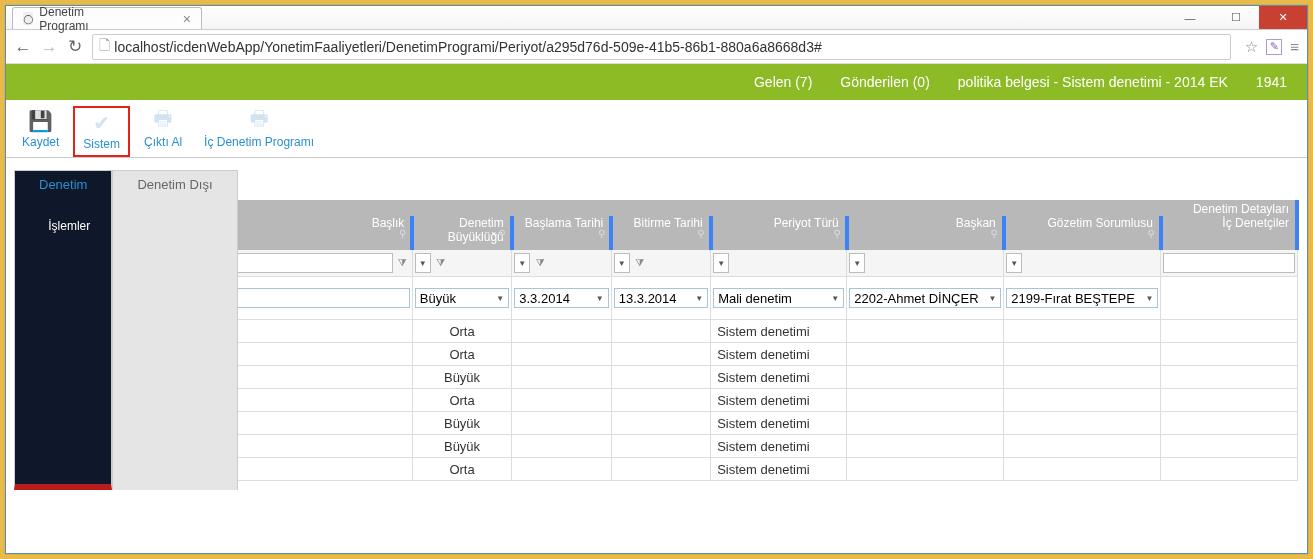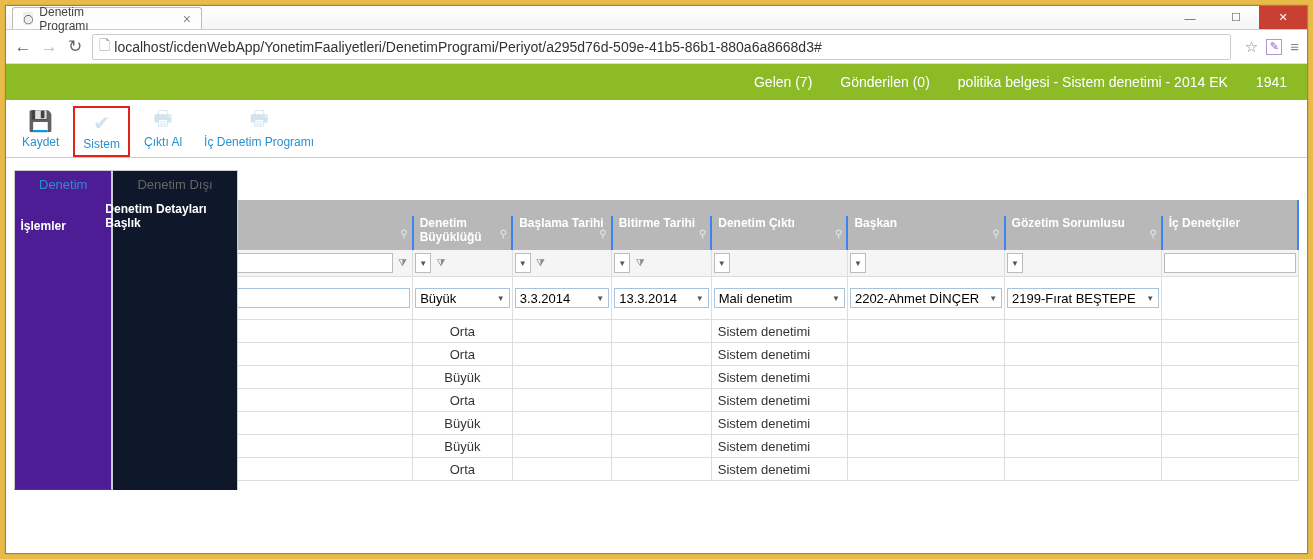--- a/index.html
+++ b/index.html
@@ -22,25 +22,25 @@
 .greenbar{height:36px;background:#8CBB26;display:flex;align-items:center;justify-content:flex-end;color:#fff;font-size:14px;gap:28px;padding-right:20px}
 .graybar{height:34px;background:#6b6b6b;display:flex;align-items:center;color:#eee;font-size:14px}
 .hamb{width:36px;display:flex;flex-direction:column;gap:3px;align-items:center;justify-content:center}
 .hamb span{width:18px;height:2px;background:#ddd}
 .toolbar{height:58px;padding:6px 8px 0;display:flex;gap:6px;align-items:flex-start;border-bottom:1px solid #ccc;position:relative}
 .tbtn{display:flex;flex-direction:column;align-items:center;gap:3px;padding:4px 8px;color:#2a90d0;font-size:12px;min-width:52px;cursor:pointer}
 .tbtn.hl{border:2px solid #E2231A}
 .tbtn .tico{font-size:20px;color:#d0e3ef;height:22px;display:flex;align-items:center}
 .tabs{position:absolute;bottom:-1px;left:8px;display:flex}
 .tabx{padding:6px 24px;font-size:13px;border:1px solid #ccc;border-bottom:none;cursor:pointer}
-.tabx.active{background:#4c1d95;color:#2a90d0;border-bottom:1px solid #b91c1c}
-.tabx.inactive{background:#0f172a;color:#666}
+.tabx.active{background:#0f172a;color:#2a90d0;border-bottom:6px solid #b91c1c}
+.tabx.inactive{background:#e5e5e5;color:#666}
 .content{padding:8px;padding-top:42px;position:relative}
 .grid-h{background:#B8B8B8;color:#fff;font-size:12px}
-.grid-h th{text-align:left;font-weight:bold;padding:4px 6px;border-right:2px solid #3b82f6;position:relative}
+.grid-h th{text-align:right;font-weight:normal;padding:4px 6px;border-right:4px solid #3b82f6;position:relative}
 .sup-row th{padding:2px 6px 0;border-bottom:none}
 .sub-row th{padding:0 6px 6px;vertical-align:top}
 .pin{position:absolute;right:4px;top:50%;transform:translateY(-50%);color:#ddd;font-size:10px}
 table{border-collapse:collapse;width:100%;table-layout:fixed}
 .filter-row td{background:#f5f5f5;padding:3px 2px;border-right:1px solid #ddd;border-bottom:1px solid #ddd}
 .filter-row .fbox{border:1px solid #bcbcbc;height:20px;background:#fff;width:100%;display:flex}
 .fdrop{border:1px solid #bcbcbc;height:20px;display:flex;align-items:center;justify-content:space-between;padding:0 3px;background:#fff;font-size:12px}
 .fdrop .dd{font-size:8px;color:#555}
 .ffunnel{width:16px;display:flex;align-items:center;justify-content:center;color:#888;font-size:10px}
 .data-row td{border:1px solid #ddd;padding:3px 6px;font-size:13px;color:#333;height:23px;background:#fff;white-space:nowrap;overflow:hidden}
@@ -134,21 +134,21 @@
       <thead class="grid-h">
         <tr class="sup-row">
           <th rowspan="2" style="vertical-align:middle">İşlemler</th>
           <th colspan="8">Denetim Detayları</th>
         </tr>
         <tr class="sub-row">
           <th><span>Başlık</span><span class="pin">⚲</span></th>
           <th><span>Denetim Büyüklüğü</span><span class="pin">⚲</span></th>
           <th><span>Başlama Tarihi</span><span class="pin">⚲</span></th>
           <th><span>Bitirme Tarihi</span><span class="pin">⚲</span></th>
-          <th><span>Denetim Çıktı</span><span class="pin">⚲</span></th>
+          <th><span>Periyot Türü</span><span class="pin">⚲</span></th>
           <th><span>Başkan</span><span class="pin">⚲</span></th>
           <th><span>Gözetim Sorumlusu</span><span class="pin">⚲</span></th>
           <th><span>İç Denetçiler</span></th>
         </tr>
       </thead>
       <tbody>
         <tr class="filter-row">
           <td></td>
           <td>
               <div style="display:flex;gap:2px">

